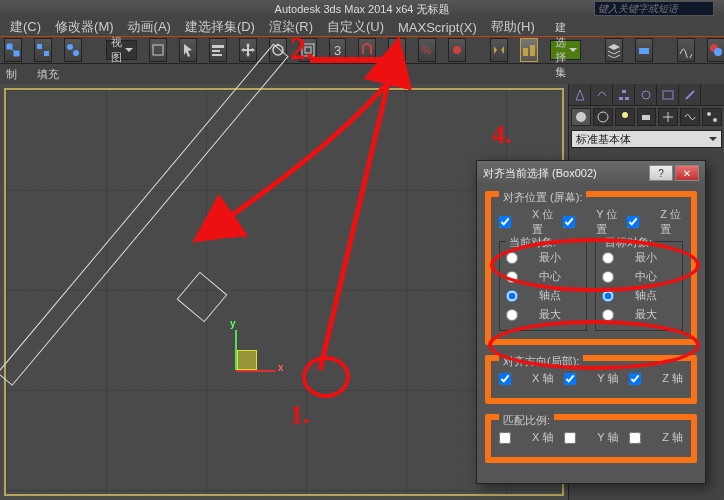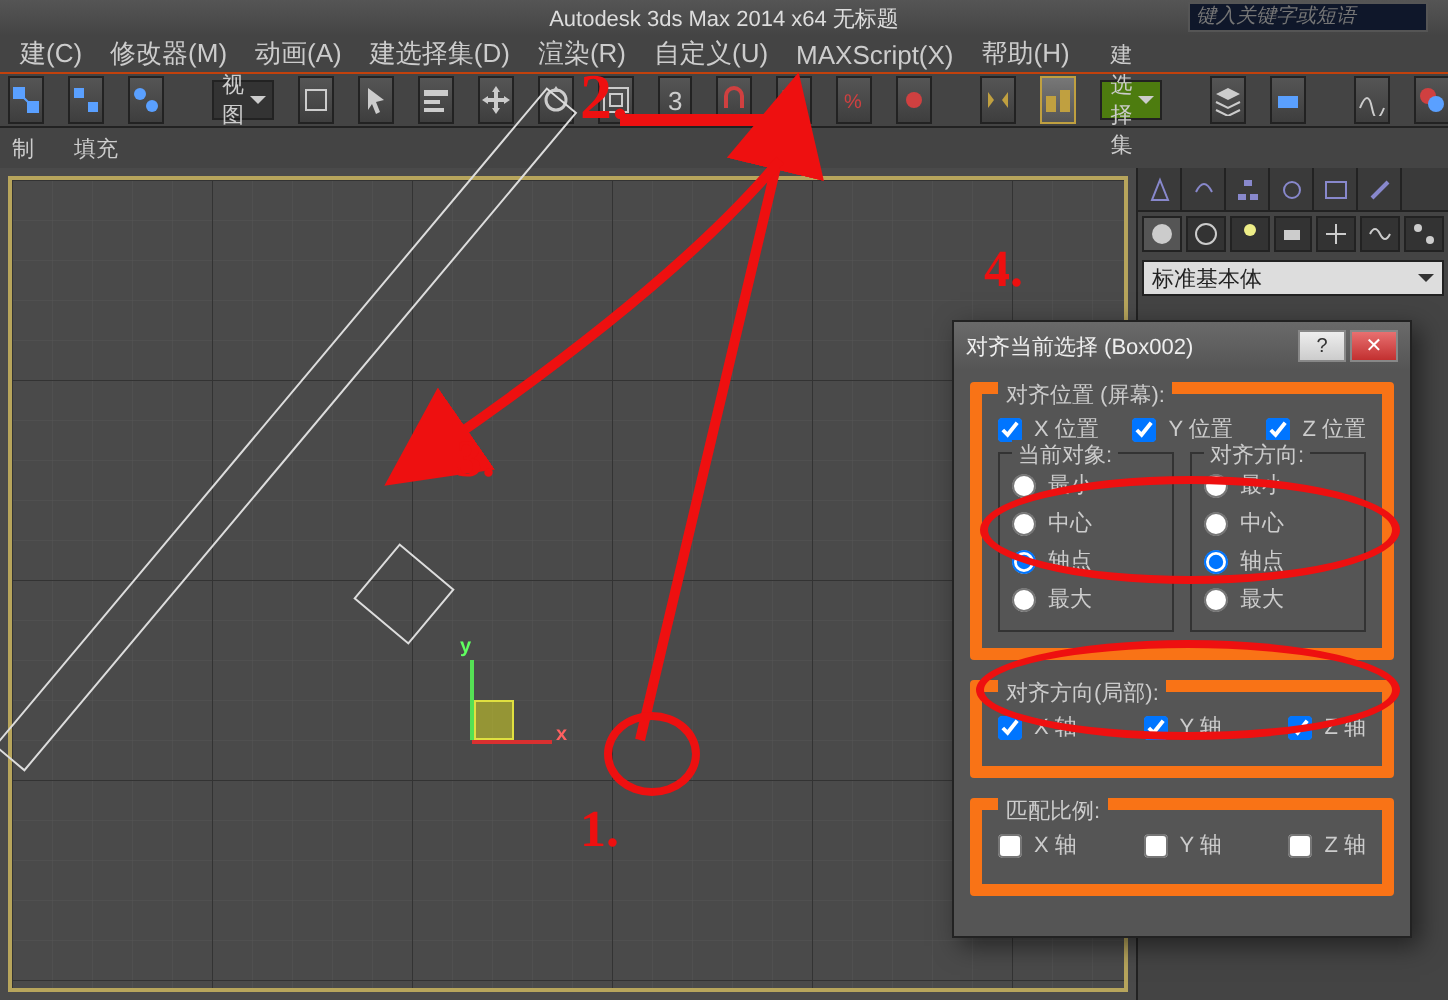--- a/index.html
+++ b/index.html
@@ -48,21 +48,21 @@
 .dialog { position: absolute; left: 476px; top: 160px; width: 230px; background: #555; border: 1px solid #222; box-shadow: 4px 4px 12px rgba(0,0,0,0.5); font-size: 11px; }
 .dialog-title { height: 24px; background: linear-gradient(#6a6a6a,#555); display: flex; align-items: center; padding: 0 6px; color: #eee; }
 .dialog-title .title-text { flex: 1; }
 .win-btn { width: 24px; height: 16px; background: linear-gradient(#eee,#ccc); color: #333; display: inline-flex; align-items: center; justify-content: center; border: 1px solid #888; margin-left: 2px; font-size: 10px; }
 .win-close { background: linear-gradient(#e87070,#c23030); color: #fff; }
 .dialog-body { padding: 6px 8px 10px; }
 .group { border: 6px solid #f97316; border-radius: 2px; margin-bottom: 10px; padding: 6px 8px 8px; position: relative; }
 .group-title { position: absolute; top: -7px; left: 8px; background: #555; padding: 0 4px; font-size: 11px; color: #ccc; }
 .row { display: flex; gap: 8px; margin: 4px 0; }
 .row.three { justify-content: space-between; }
-.chk, .rad { display: inline-flex; align-items: center; gap: 6px; color: #ccc; }
+.chk, .rad { display: inline-flex; align-items: center; gap: 21px; color: #ccc; }
 .chk input, .rad input { width: 12px; height: 12px; }
 .cols { display: flex; gap: 8px; }
 .col { flex: 1; border: 1px solid #333; padding: 4px 6px; position: relative; }
 .col-title { position: absolute; top: -7px; left: 6px; background: #555; padding: 0 3px; font-size: 11px; color: #ccc; }
 .dialog-buttons { display: flex; gap: 6px; justify-content: center; margin-top: 8px; }
 .dlg-btn { width: 56px; height: 20px; background: linear-gradient(#6a6a6a,#505050); border: 1px solid #222; color: #ddd; font-size: 11px; display: inline-flex; align-items: center; justify-content: center; }
 
 .annotation-layer { position: absolute; inset: 0; pointer-events: none; z-index: 1000; }
 .ann-text { position: absolute; font-family: "Comic Sans MS", cursive; font-size: 26px; font-weight: bold; color: #ee1010; }
 .ann-circle { position: absolute; border: 4px solid #ee1010; border-radius: 50%; }
@@ -374,21 +374,21 @@
               </label>
             </div>
           <div class="row">
               <label class="rad">
                 <input type="radio" name="cur" style="">
                 <span>最大</span>
               </label>
             </div>
         </div>
         <div class="col">
-          <span class="col-title">对齐方向:</span>
+          <span class="col-title">目标对象:</span>
           <div class="row">
               <label class="rad">
                 <input type="radio" name="tgt" style="">
                 <span>最小</span>
               </label>
             </div>
           <div class="row">
               <label class="rad">
                 <input type="radio" name="tgt" style="">
                 <span>中心</span>

